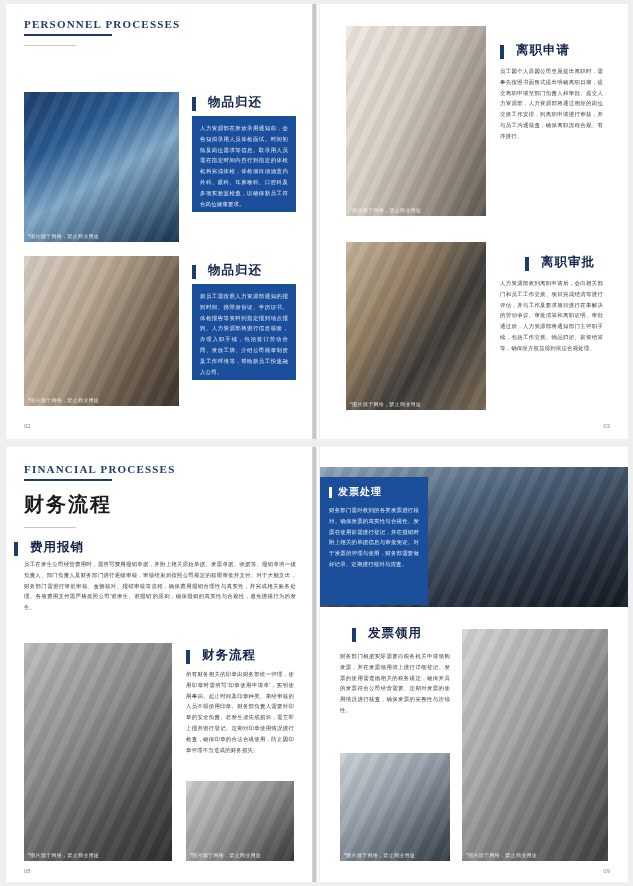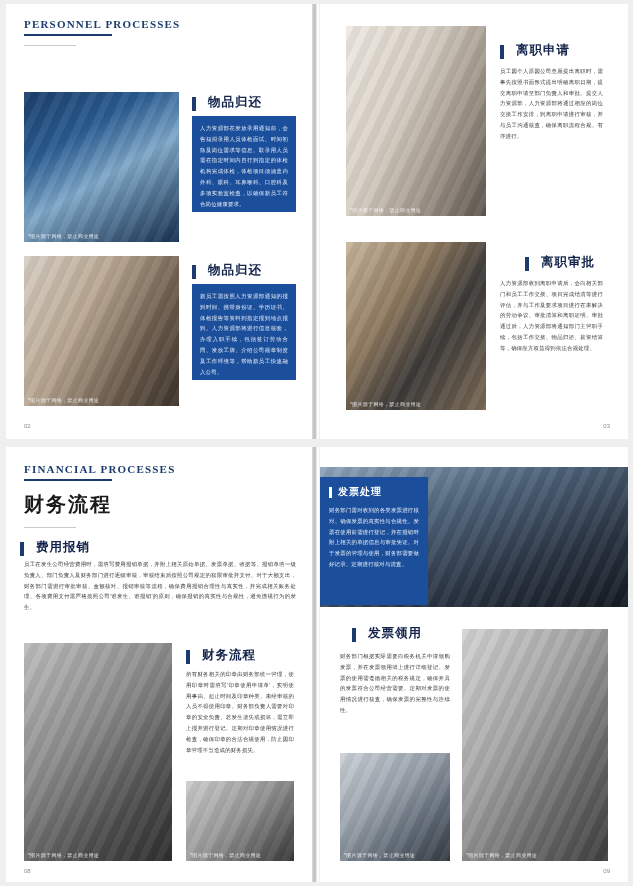--- a/index.html
+++ b/index.html
@@ -184,21 +184,21 @@
 
   <div class="spread bottom">
     <div class="sheet left">
       <div style="position:absolute;left:18px;top:16px;">
         <div class="eyebrow">FINANCIAL PROCESSES</div>
         <div class="eyebrow-rule"></div>
         <div class="sec-title">财务流程</div>
         <div class="sec-title-rule"></div>
       </div>
 
-      <div class="blk-head" style="position:absolute;left:14px;top:92px;">
+      <div class="blk-head" style="position:absolute;left:8px;top:92px;">
         <div class="blk-bar"></div>
         <div class="blk-title">费用报销</div>
       </div>
       <div style="position:absolute;left:18px;top:112px;width:272px;">
         <div class="body-text">员工在发生公司经营费用时，需填写费用报销单据，并附上相关原始单据、发票单据、收据等。报销单填一级负责人、部门负责人及财务部门进行逐级审核，审核结束后按照公司规定的权限审批并支付。对于大额支出，财务部门需进行审批审核、金额核对、报销审核等流程，确保费用报销合理性与真实性，并完成相关账务处理。各项费用支付需严格按照公司'谁发生、谁报销'的原则，确保报销的真实性与合规性，避免违规行为的发生。</div>
       </div>
 
       <div class="photo ph-gray-desk" style="left:18px;top:196px;width:148px;height:218px;">
         <div class="wm">*图片源于网络，禁止商业用途</div>
       </div>

